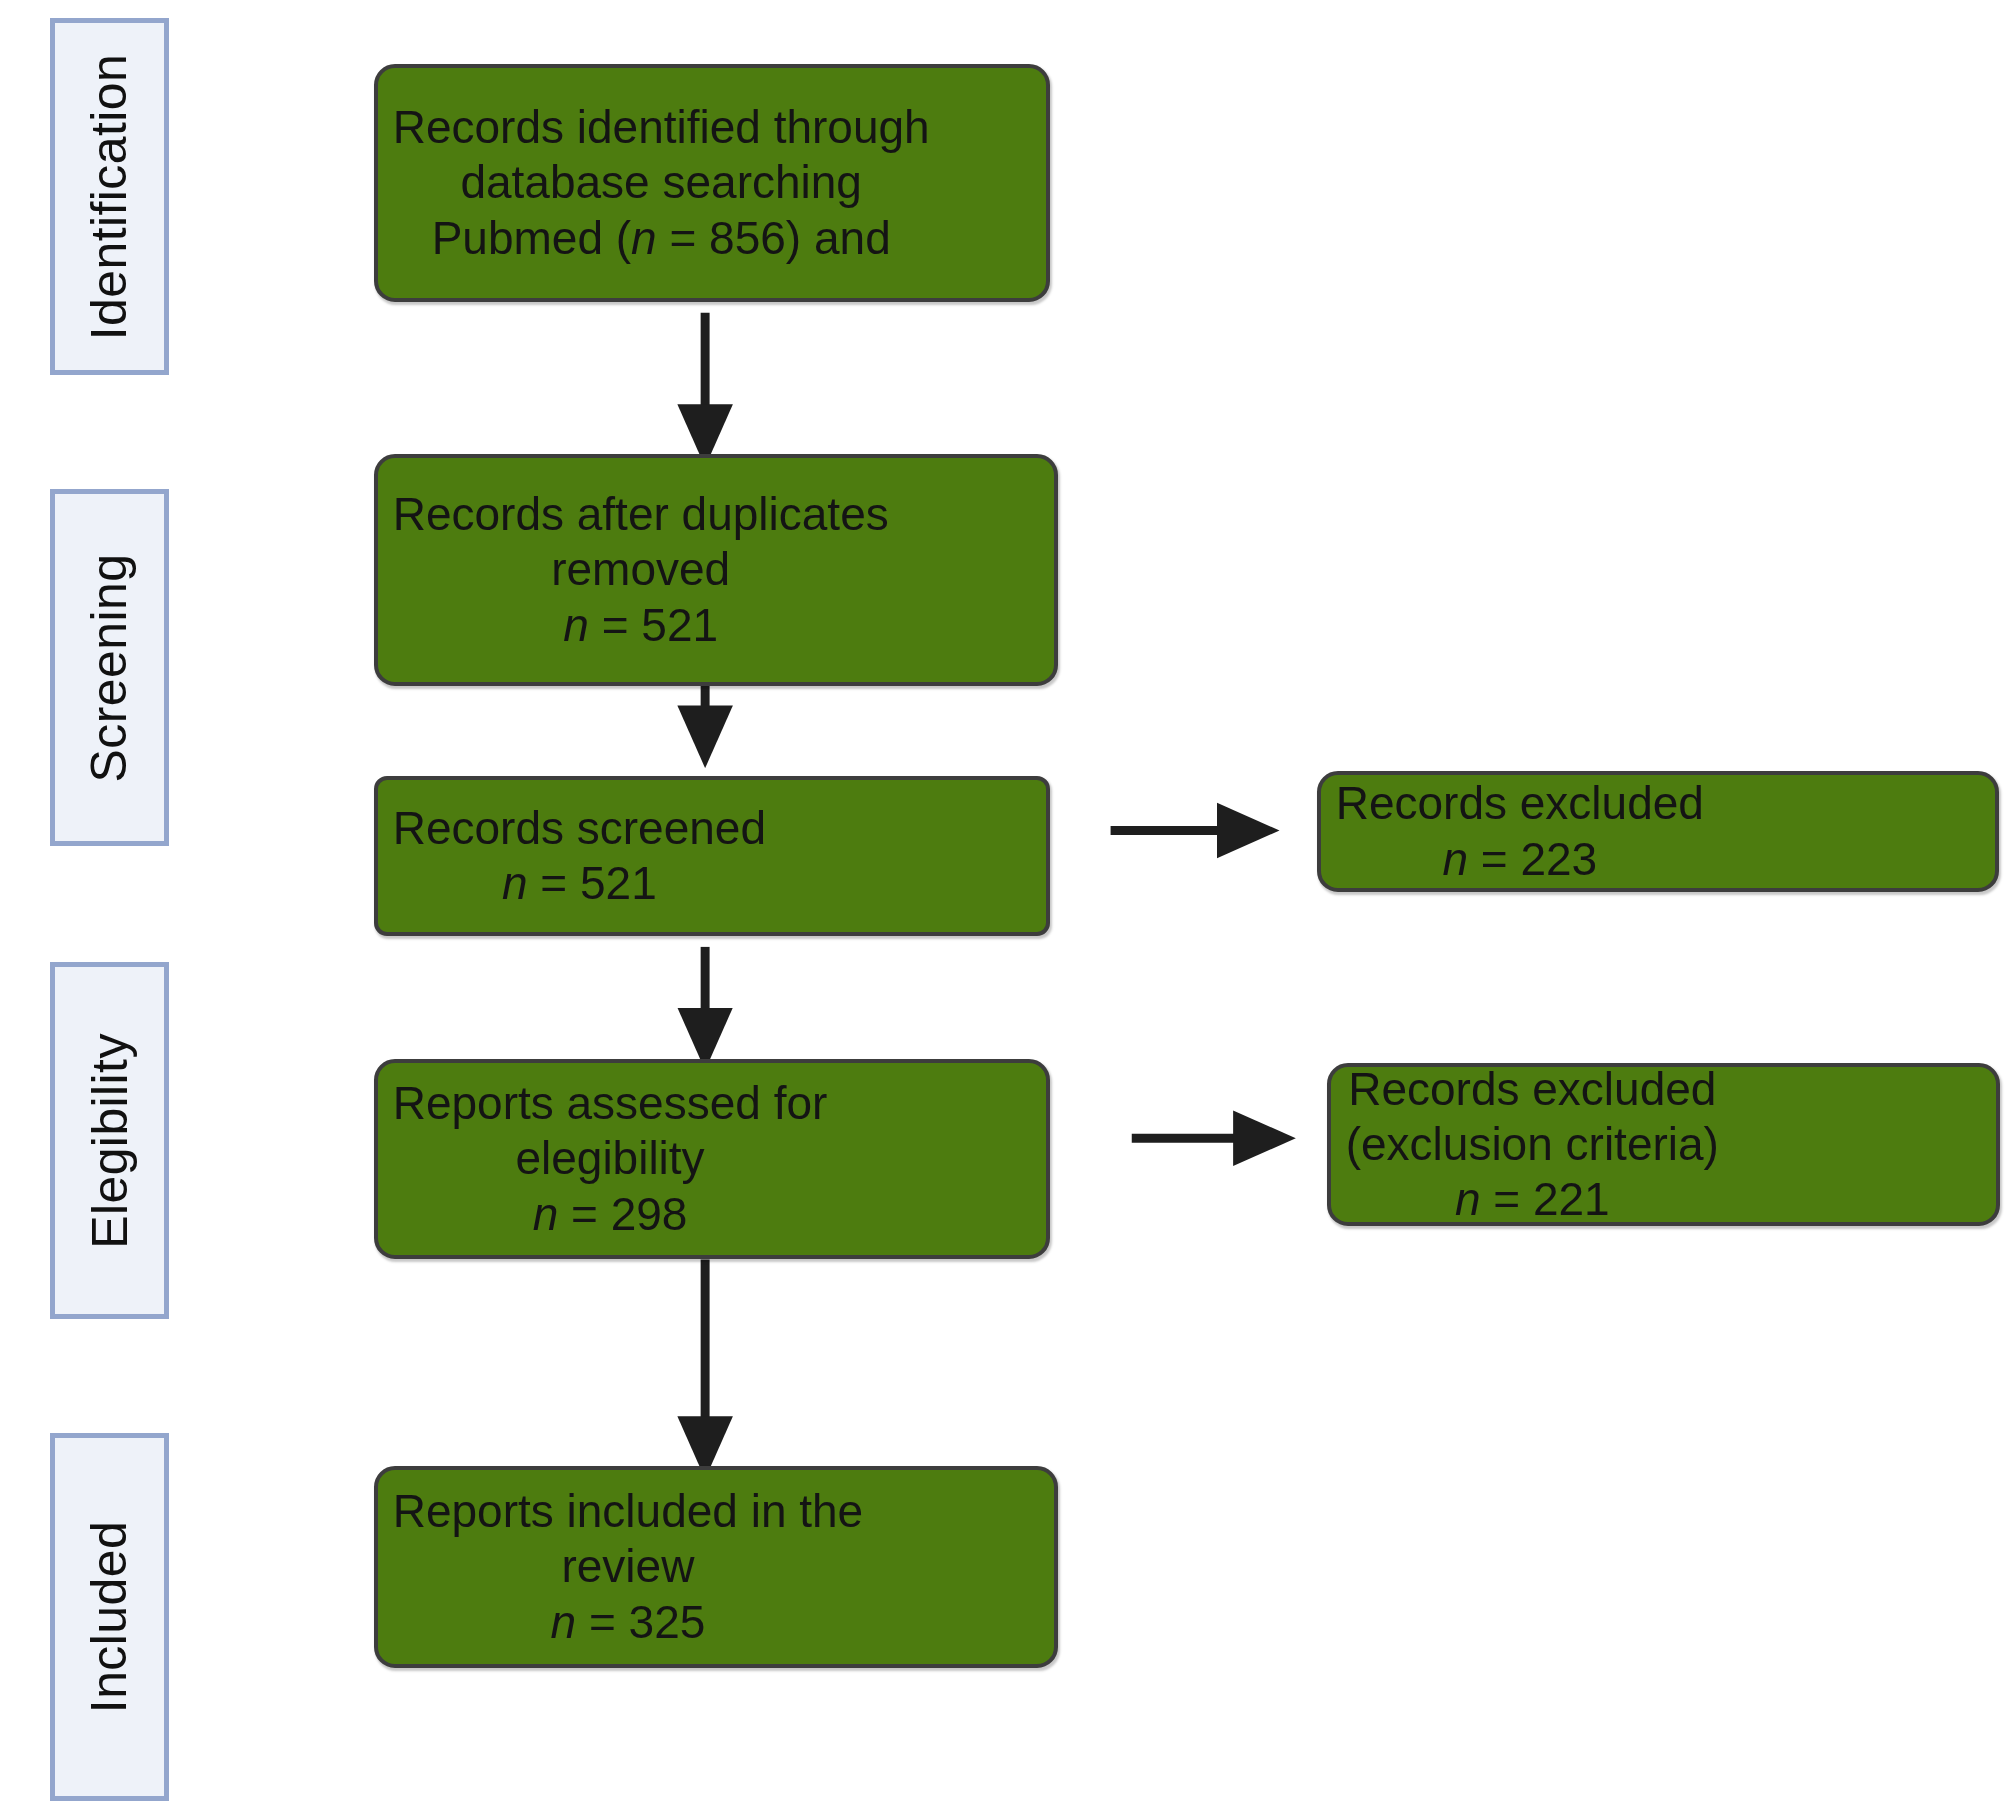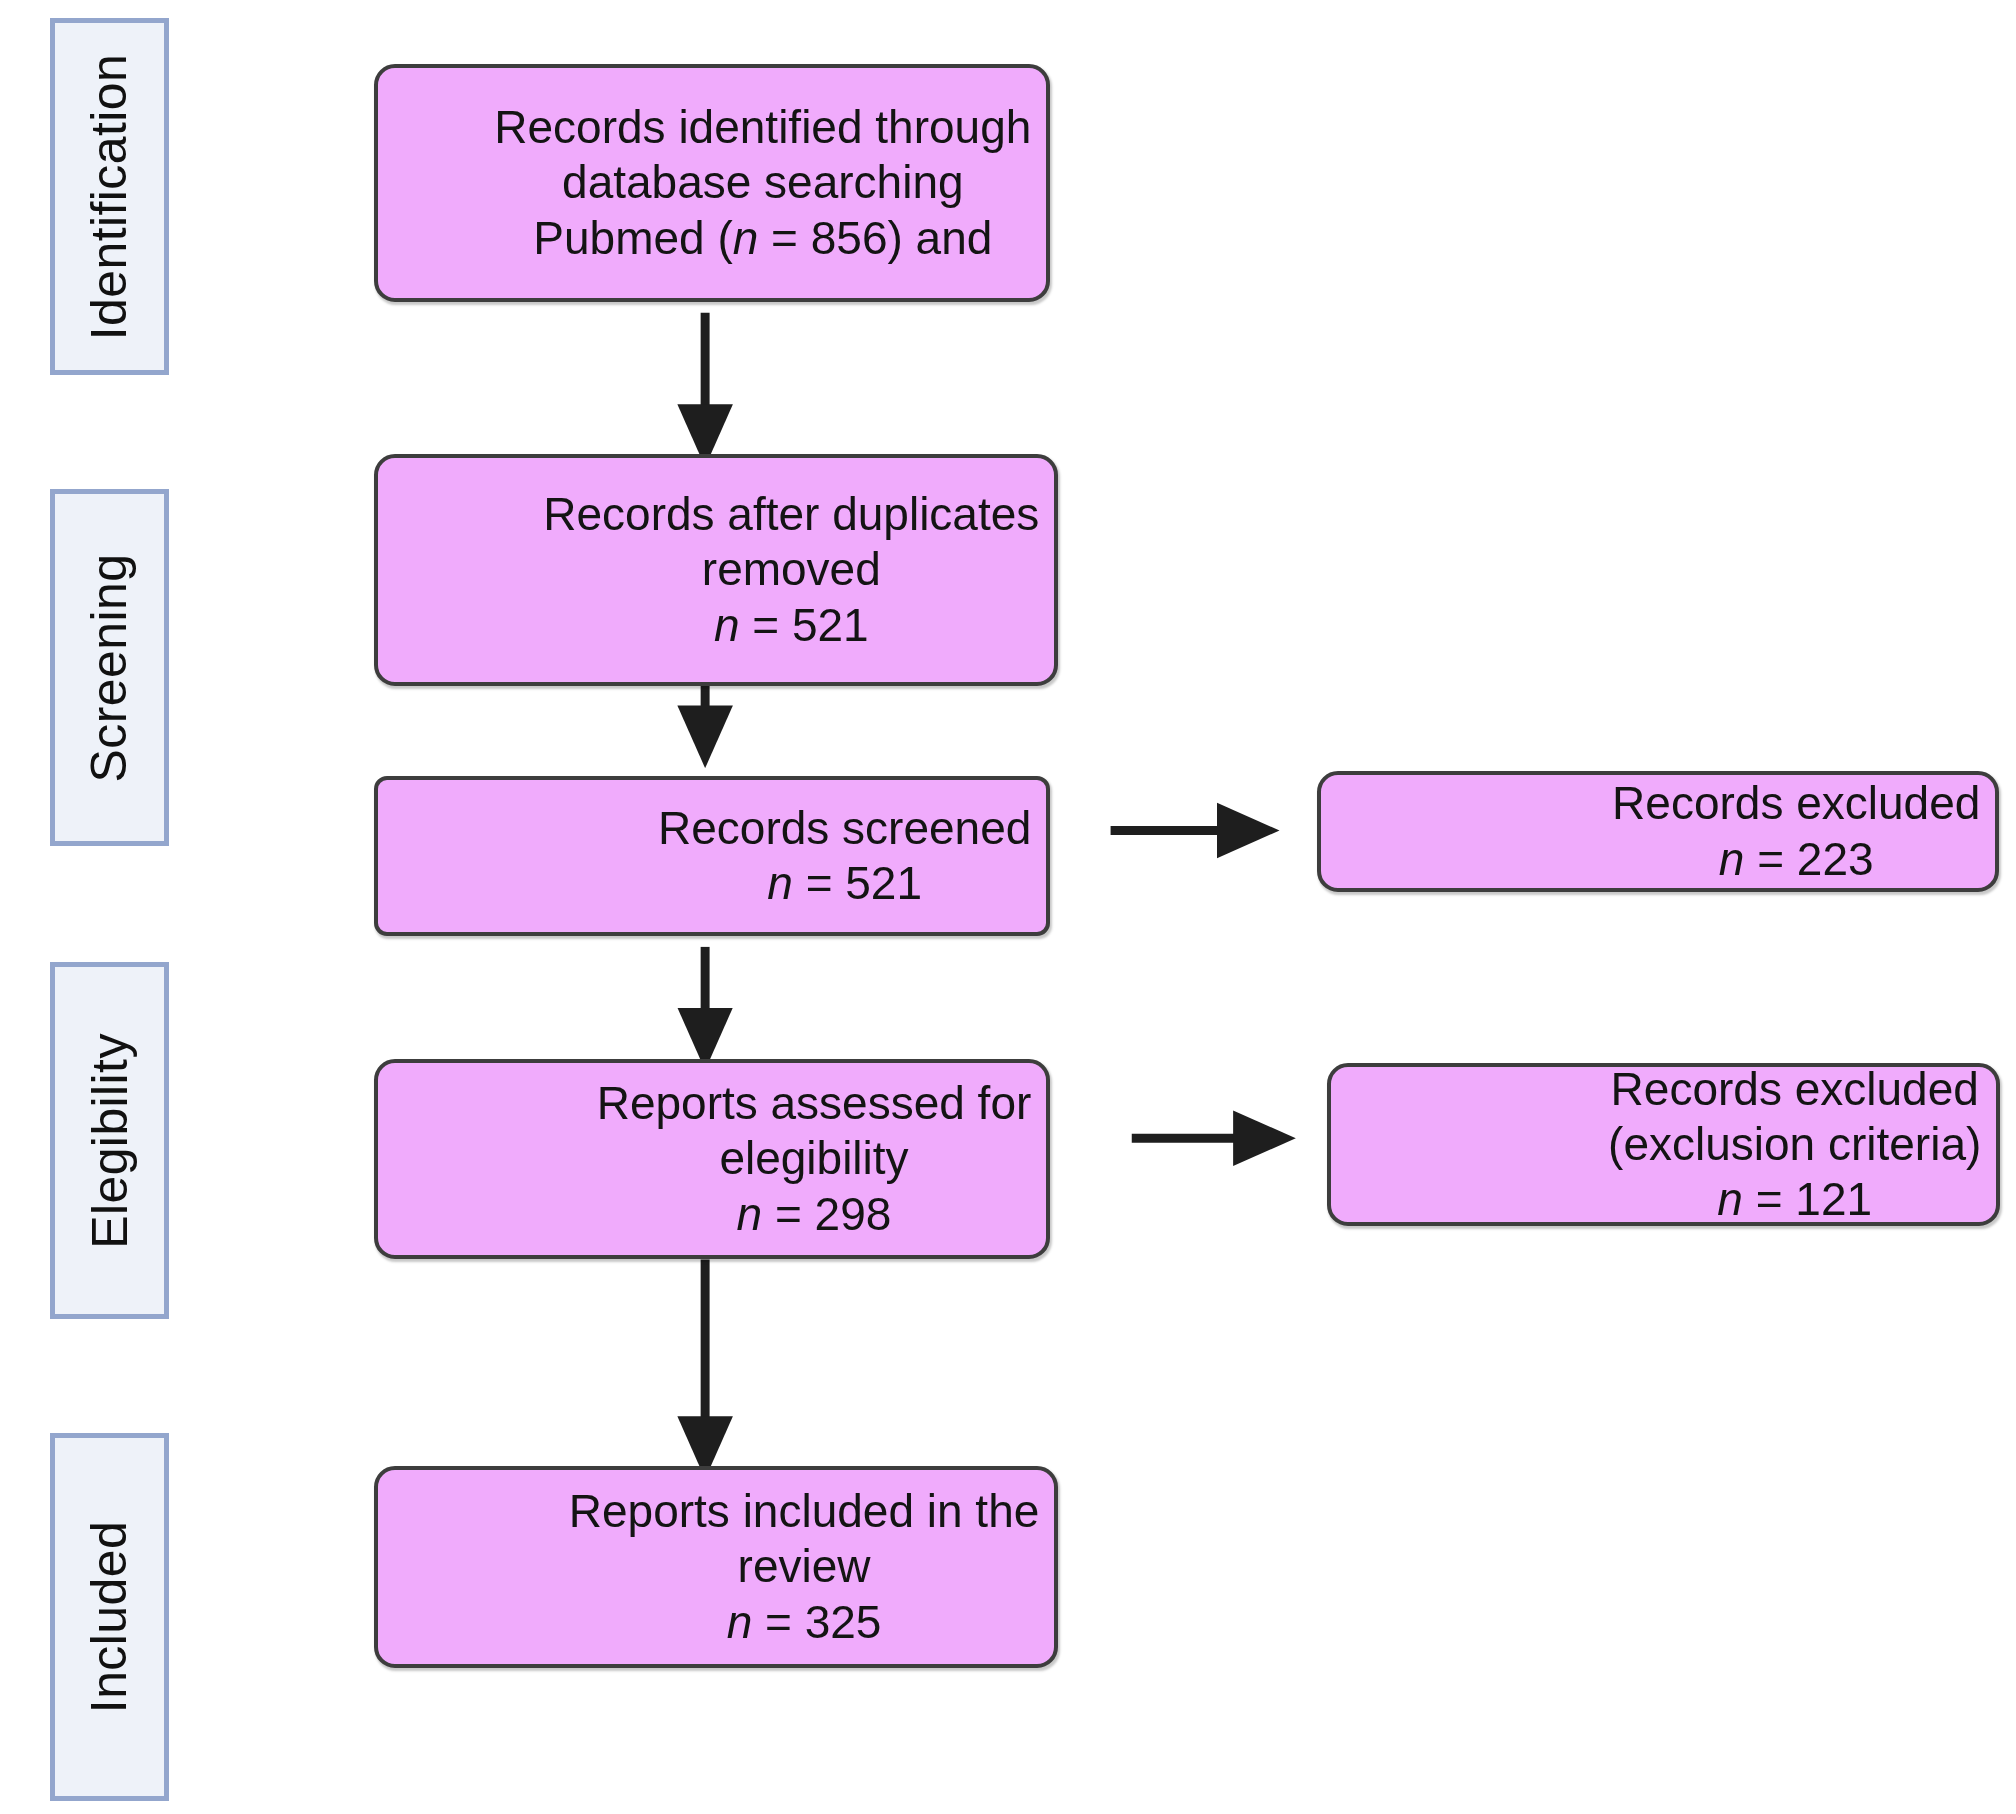--- a/index.html
+++ b/index.html
@@ -41,26 +41,26 @@
     white-space: nowrap;
     font-size: 50px;
     color: #111111;
     letter-spacing: 0.4px;
     line-height: 1;
   }
   
   .flow-box {
     position: absolute;
     box-sizing: border-box;
-    background: #f0abfc;
+    background: #4d7c0f;
     border: 4.1px solid #3d3d3d;
     border-radius: 21px;
     display: flex;
     align-items: center;
-    justify-content: flex-end;
+    justify-content: flex-start;
     text-align: center;
     box-shadow: 1.6px 2.4px 2.4px rgba(0,0,0,0.22);
   }
   .flow-text {
     font-size: 46px;
     line-height: 1.20;
     color: #141414;
     padding: 0 14.7px;
   }
   .flow-text .ital {
@@ -146,21 +146,21 @@
       <div>Reports assessed for</div>
       <div>elegibility</div>
       <div><span></span><span class="ital">n</span><span> = 298</span></div>
     </div>
   </div>
 
   <div class="flow-box" style="left:1327px; top:1063px; width:673px; height:163px;">
     <div class="flow-text">
       <div>Records excluded</div>
       <div>(exclusion criteria)</div>
-      <div><span></span><span class="ital">n</span><span> = 121</span></div>
+      <div><span></span><span class="ital">n</span><span> = 221</span></div>
     </div>
   </div>
 
   <div class="flow-box" style="left:374px; top:1466px; width:684px; height:202px;">
     <div class="flow-text">
       <div>Reports included in the</div>
       <div>review</div>
       <div><span></span><span class="ital">n</span><span> = 325</span></div>
     </div>
   </div>

